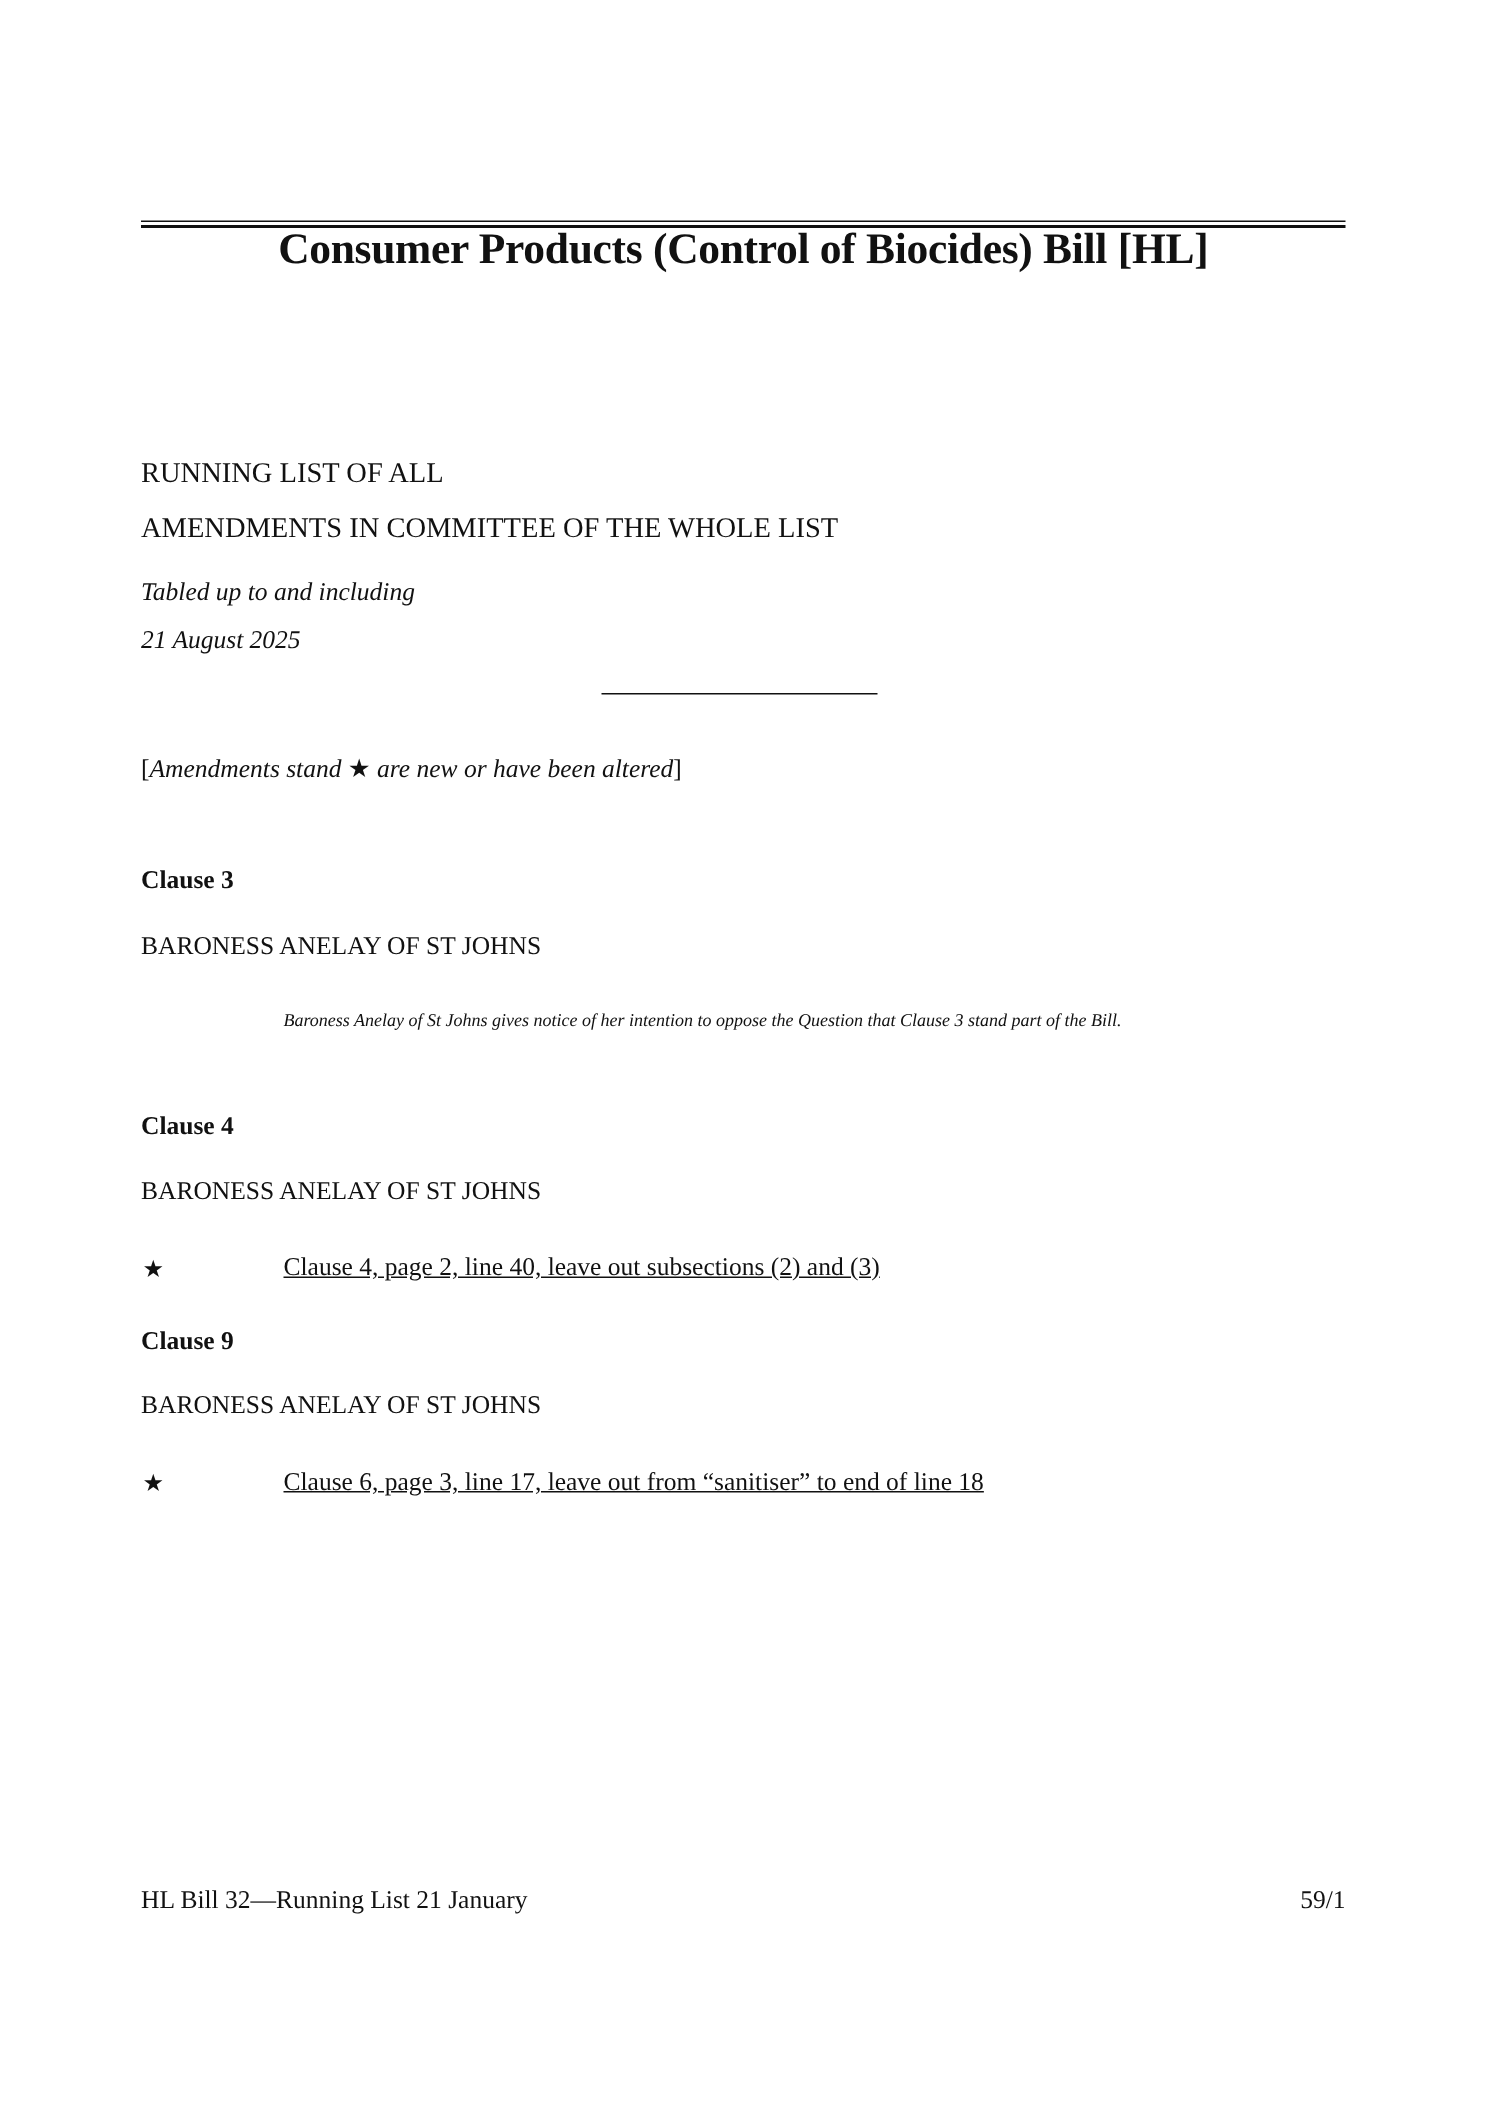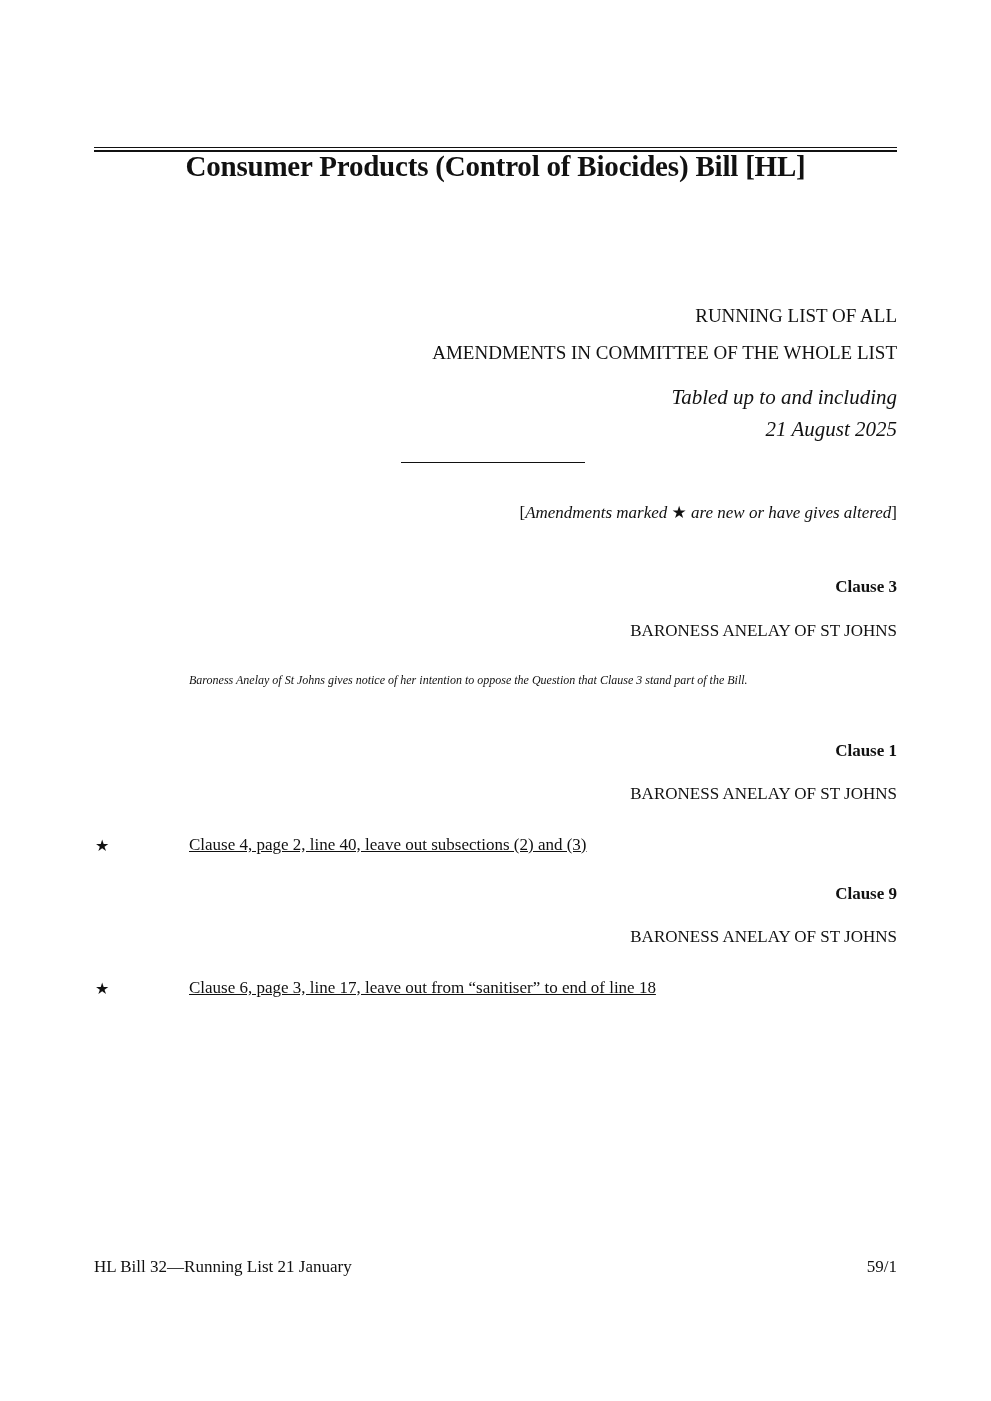--- a/index.html
+++ b/index.html
@@ -1,22 +1,22 @@
 <!DOCTYPE html>
 <html><head>
   <meta charset="utf-8">
   <style>
     html, body { margin: 0; padding: 0; background: #ffffff; }
     body { width: 991px; height: 1401px; position: relative; font-family: "Liberation Serif", "DejaVu Serif", serif; color: #111; overflow: hidden; }
     .title { position: absolute; left: 94px; top: 106px; width: 803px; text-align: center; font-size: 29px; font-weight: bold; letter-spacing: -0.2px; margin-top: 44px; }
     .rule1 { position: absolute; left: 94px; top: 147px; width: 803px; height: 1px; background: #111; }
     .rule2 { position: absolute; left: 94px; top: 150px; width: 803px; height: 2px; background: #111; }
-    .center { position: absolute; left: 94px; width: 803px; text-align: right; }
+    .center { position: absolute; left: 94px; width: 803px; text-align: left; }
     .caps { font-size: 19px; }
-    .ital { font-style: italic; font-size: 21px; }
+    .ital { font-style: italic; font-size: 17px; }
     .short-rule { position: absolute; left: 401px; top: 462px; width: 184px; height: 1px; background: #111; }
     .bold { font-weight: bold; font-size: 17px; }
     .member { font-size: 17px; }
     .notice { position: absolute; left: 189px; top: 671px; width: 708px; font-style: italic; font-size: 12px; line-height: 19px; text-align: justify; text-align-last: left; }
     .star { position: absolute; left: 95px; font-size: 16px; }
     .amend { position: absolute; left: 189px; font-size: 17px; text-decoration: underline; }
     .footer-left { position: absolute; left: 94px; top: 1257px; font-size: 17px; }
     .footer-right { position: absolute; right: 94px; top: 1257px; font-size: 17px; }
   </style>
 </head>
@@ -27,28 +27,28 @@
   <div class="rule1"></div>
   <div class="rule2"></div>
 
   <div class="center caps" style="top:305px;">RUNNING LIST OF ALL</div>
   <div class="center caps" style="top:342px;">AMENDMENTS IN COMMITTEE OF THE WHOLE LIST</div>
   <div class="center ital" style="top:385px;">Tabled up to and including</div>
   <div class="center ital" style="top:417px;">21 August 2025</div>
   <div class="short-rule"></div>
 
   <div class="center" style="top:502px; font-size:17px;">
-    <span>[</span><i>Amendments marked </i><span>★</span><i> are new or have gives altered</i><span>]</span>
+    <span>[</span><i>Amendments stand </i><span>★</span><i> are new or have been altered</i><span>]</span>
   </div>
 
   <div class="center bold" style="top:577px;">Clause 3</div>
   <div class="center member" style="top:621px;">BARONESS ANELAY OF ST JOHNS</div>
   <div class="notice">Baroness Anelay of St Johns gives notice of her intention to oppose the Question that Clause 3 stand part of the Bill.</div>
 
-  <div class="center bold" style="top:741px;">Clause 1</div>
+  <div class="center bold" style="top:741px;">Clause 4</div>
   <div class="center member" style="top:784px;">BARONESS ANELAY OF ST JOHNS</div>
   <div class="star" style="top:836px;">★</div>
   <div class="amend" style="top:835px;">Clause 4, page 2, line 40, leave out subsections (2) and (3)</div>
 
   <div class="center bold" style="top:884px;">Clause 9</div>
   <div class="center member" style="top:927px;">BARONESS ANELAY OF ST JOHNS</div>
   <div class="star" style="top:979px;">★</div>
   <div class="amend" style="top:978px;">Clause 6, page 3, line 17, leave out from “sanitiser” to end of line 18</div>
 
   <div class="footer-left">HL Bill 32—Running List 21 January</div>

